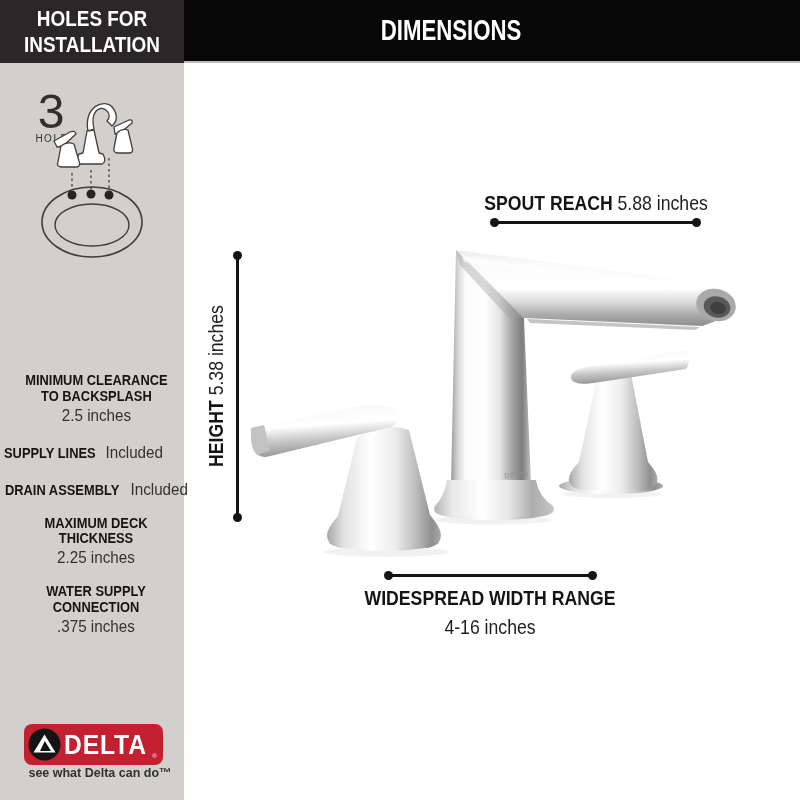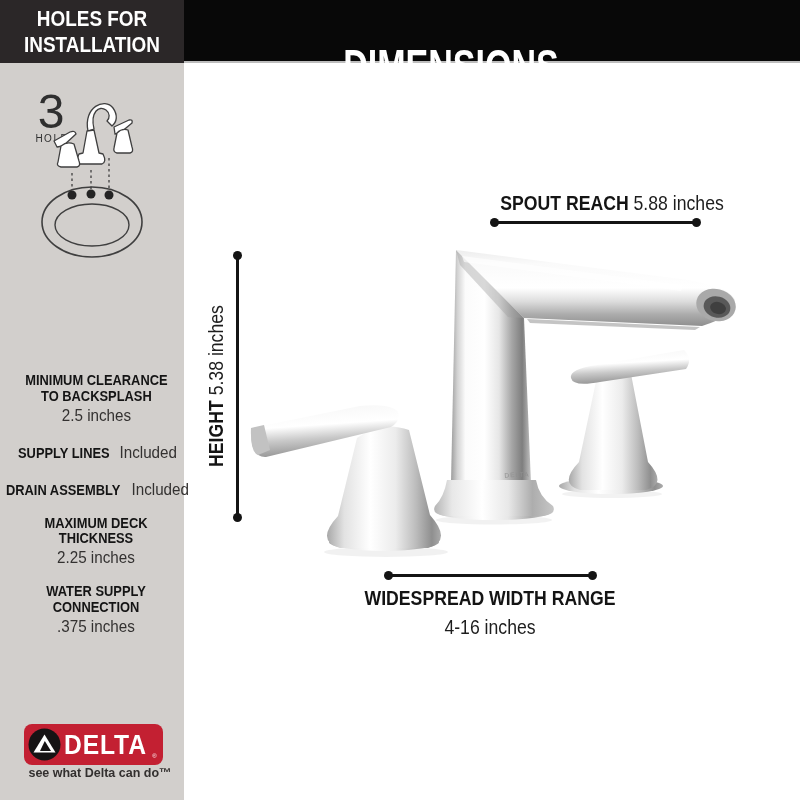--- a/index.html
+++ b/index.html
@@ -9,42 +9,42 @@
   
   .sidebar-bg { position:absolute; left:0; top:0; width:184px; height:800px; background:#d2cfcc; }
   .side-header { position:absolute; left:0; width:184px; background:#2b2728; color:#fff;
                  display:flex; align-items:center; justify-content:center; text-align:center; }
   .side-header .hdr-txt { display:inline-block; transform:scaleX(.86); font-weight:700;
                  font-size:22px; line-height:26px; white-space:pre-line; letter-spacing:0; }
   #holes-header { top:0; height:63px; }
   #additional-header { top:290px; height:65px; }
 
   .spec-list { position:absolute; left:0; top:373px; width:192px; display:flex;
-               flex-direction:column; align-items:center; gap:17px; }
+               flex-direction:column; align-items:flex-start; gap:17px; }
   .spec-item { text-align:center; }
   .spec-label { font-weight:700; font-size:14px; line-height:15.5px; color:#141414;
                 white-space:pre-line; display:inline-block; transform:scaleX(.92); }
   .spec-value { font-weight:400; font-size:16px; line-height:18px; color:#333130;
                 display:inline-block; transform:scaleX(.95); margin-top:2px; }
 
   
   .brand-box { position:absolute; left:24px; top:724px; width:139px; height:41px;
                background:#c32032; border-radius:8px; display:flex; align-items:center; }
   .brand-circle { width:33px; height:33px; margin-left:4px; flex:0 0 auto; }
   .brand-word { color:#fff; font-size:28px; font-weight:700; letter-spacing:1px;
                 display:inline-block; transform:scaleX(.88); transform-origin:left center; margin-left:3px; }
   .brand-reg { color:#fff; font-size:6px; align-self:flex-end; margin:0 0 6px -6px; }
   .tagline { position:absolute; left:0; top:766px; width:200px; text-align:center;
              font-size:12.5px; font-weight:700; color:#33302f; }
 
   
   .main-header { position:absolute; left:184px; top:0; width:616px; height:63px;
                  background:#080808; border-bottom:2px solid #bdbdbd; }
   .main-title { position:absolute; left:267px; top:50%; transform:translate(-50%,-52%);
-                color:#fff; font-size:46px; font-weight:700; white-space:nowrap;margin-top:36px; }
+                color:#fff; font-size:30px; font-weight:700; white-space:nowrap; }
   .main-title .cond { display:inline-block; transform:scaleX(.74); }
 
   
   .dim-line { position:absolute; background:#141414; }
   .dim-dot { position:absolute; width:9px; height:9px; border-radius:50%; background:#141414; }
   .dim-label { position:absolute; white-space:nowrap; font-size:21px; color:#141414;
                transform:translate(-50%,-50%); }
   .dim-label.rot { transform:translate(-50%,-50%) rotate(-90deg); }
   .dim-label .cond { display:inline-block; transform:scaleX(.84); }
   .dim-label b { font-weight:700; }
@@ -204,21 +204,21 @@
     </g>
 
     <g>
       <ellipse cx="384" cy="542" rx="55" ry="9" fill="url(#gradCone)"></ellipse>
       <path d="M357,438 L338,516 Q315,541 340,548 L428,548 Q453,541 430,515 L409,430 Q381,420 357,438 Z" fill="url(#gradCone)"></path>
       <path d="M251,428 L360,406 Q391,403 398,412 Q401,421 391,427 L266,457 Q250,458 251,428 Z" fill="url(#gradLever)"></path>
       <path d="M251,428 L264,425 L270,450 L258,455 Q250,452 251,428 Z" fill="#c2c2c2"></path>
     </g>
   </svg>
 
-  <div class="dim-label" style="left:612px;top:203px">
+  <div class="dim-label" style="left:596px;top:203px">
     <span class="cond"><b>SPOUT REACH</b>&nbsp;<span class="val">5.88 inches</span></span>
   </div>
   <div class="dim-line" style="left:494px;top:221px;width:203px;height:3px">
     <span class="dim-dot" style="left:-4px;top:-3px"></span>
     <span class="dim-dot" style="right:-4px;top:-3px"></span>
   </div>
 
   <div class="dim-line" style="left:236px;top:255px;width:3px;height:263px">
     <span class="dim-dot" style="left:-3px;top:-4px"></span>
     <span class="dim-dot" style="left:-3px;bottom:-4px"></span>

